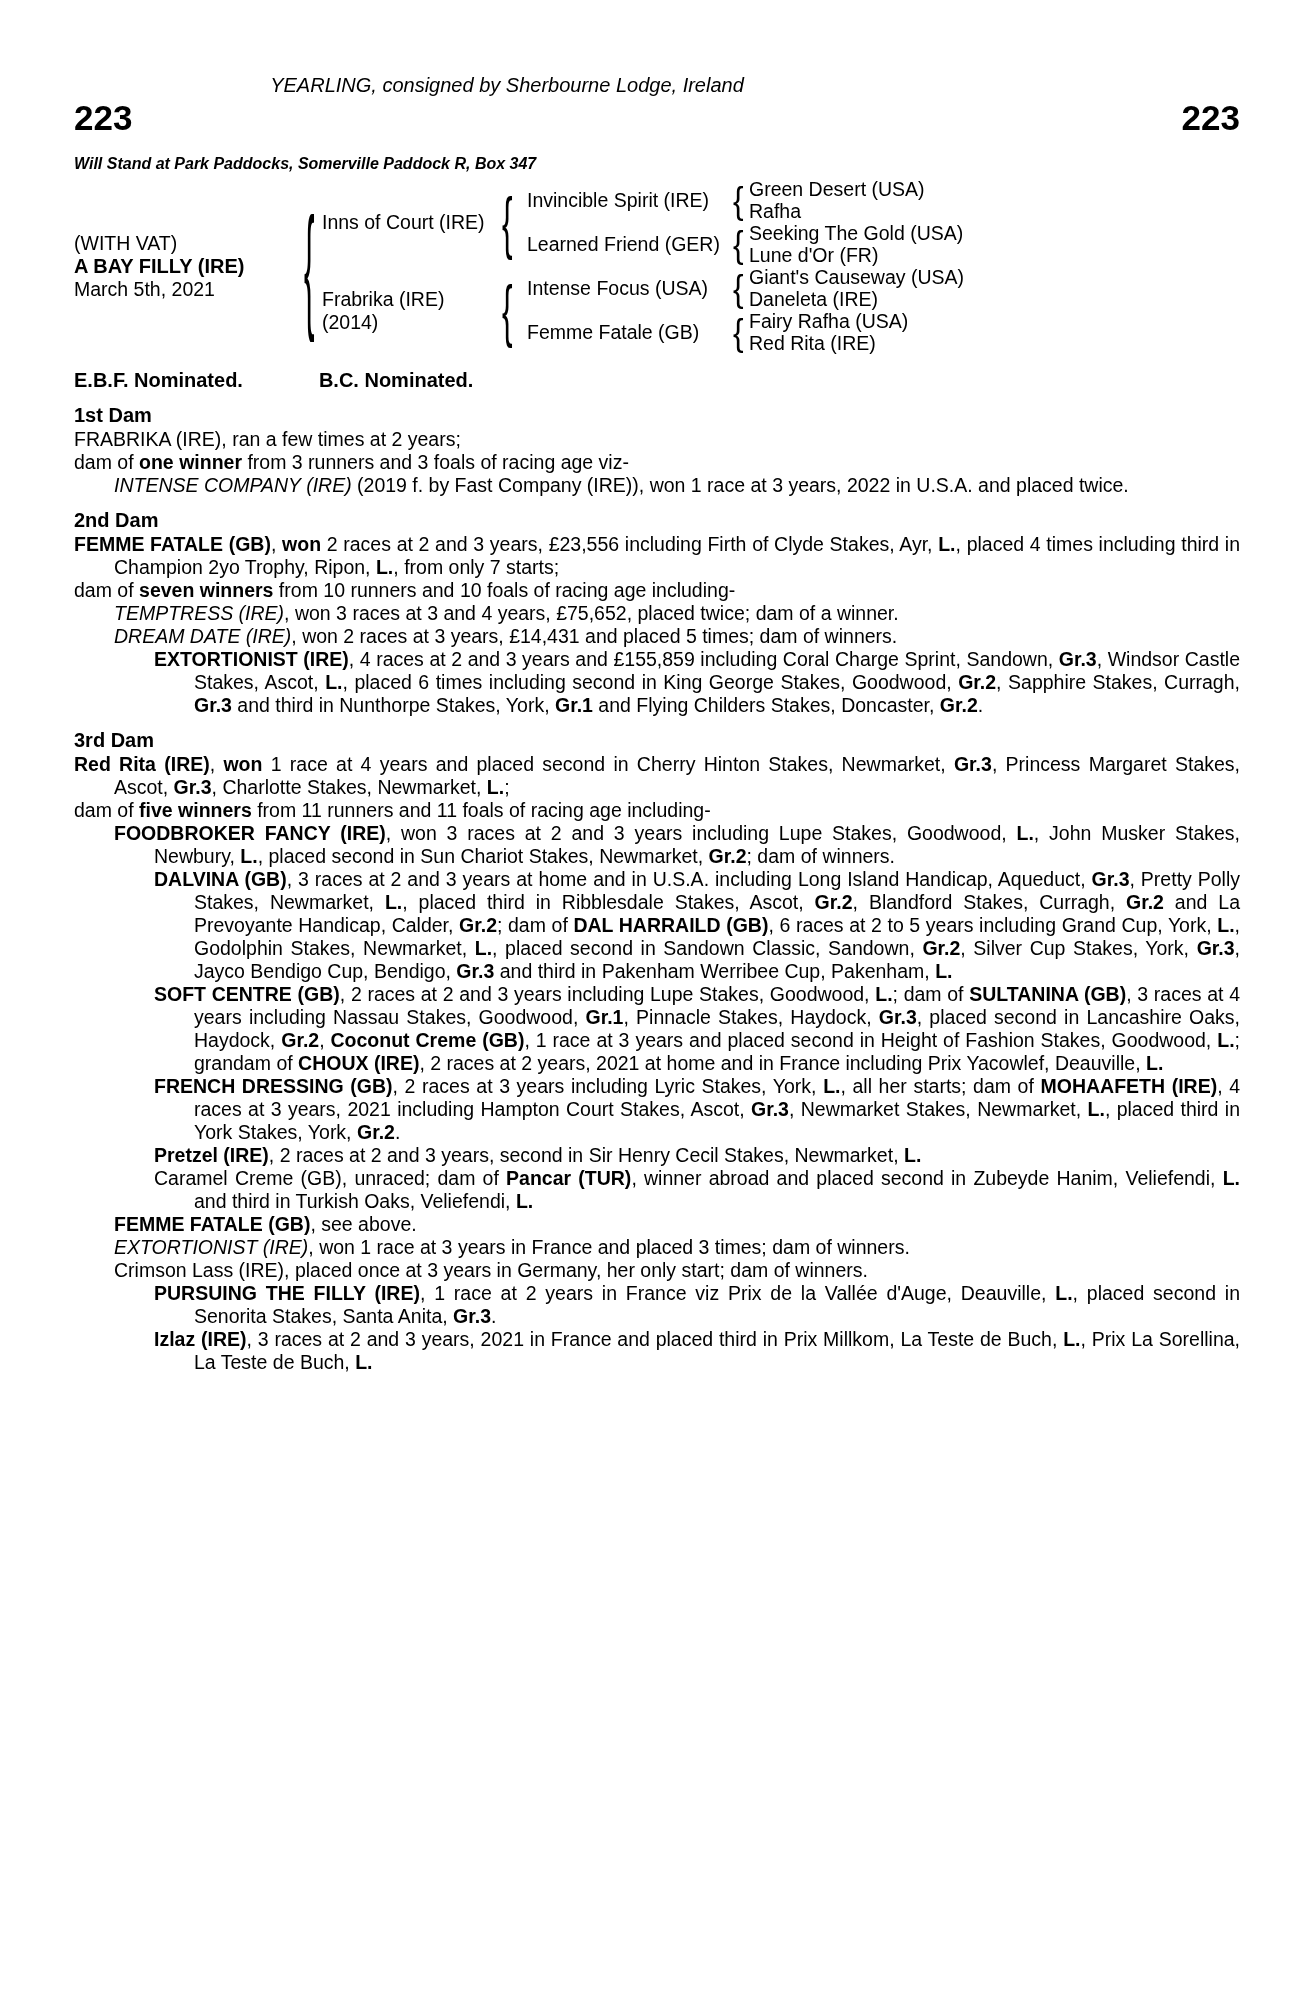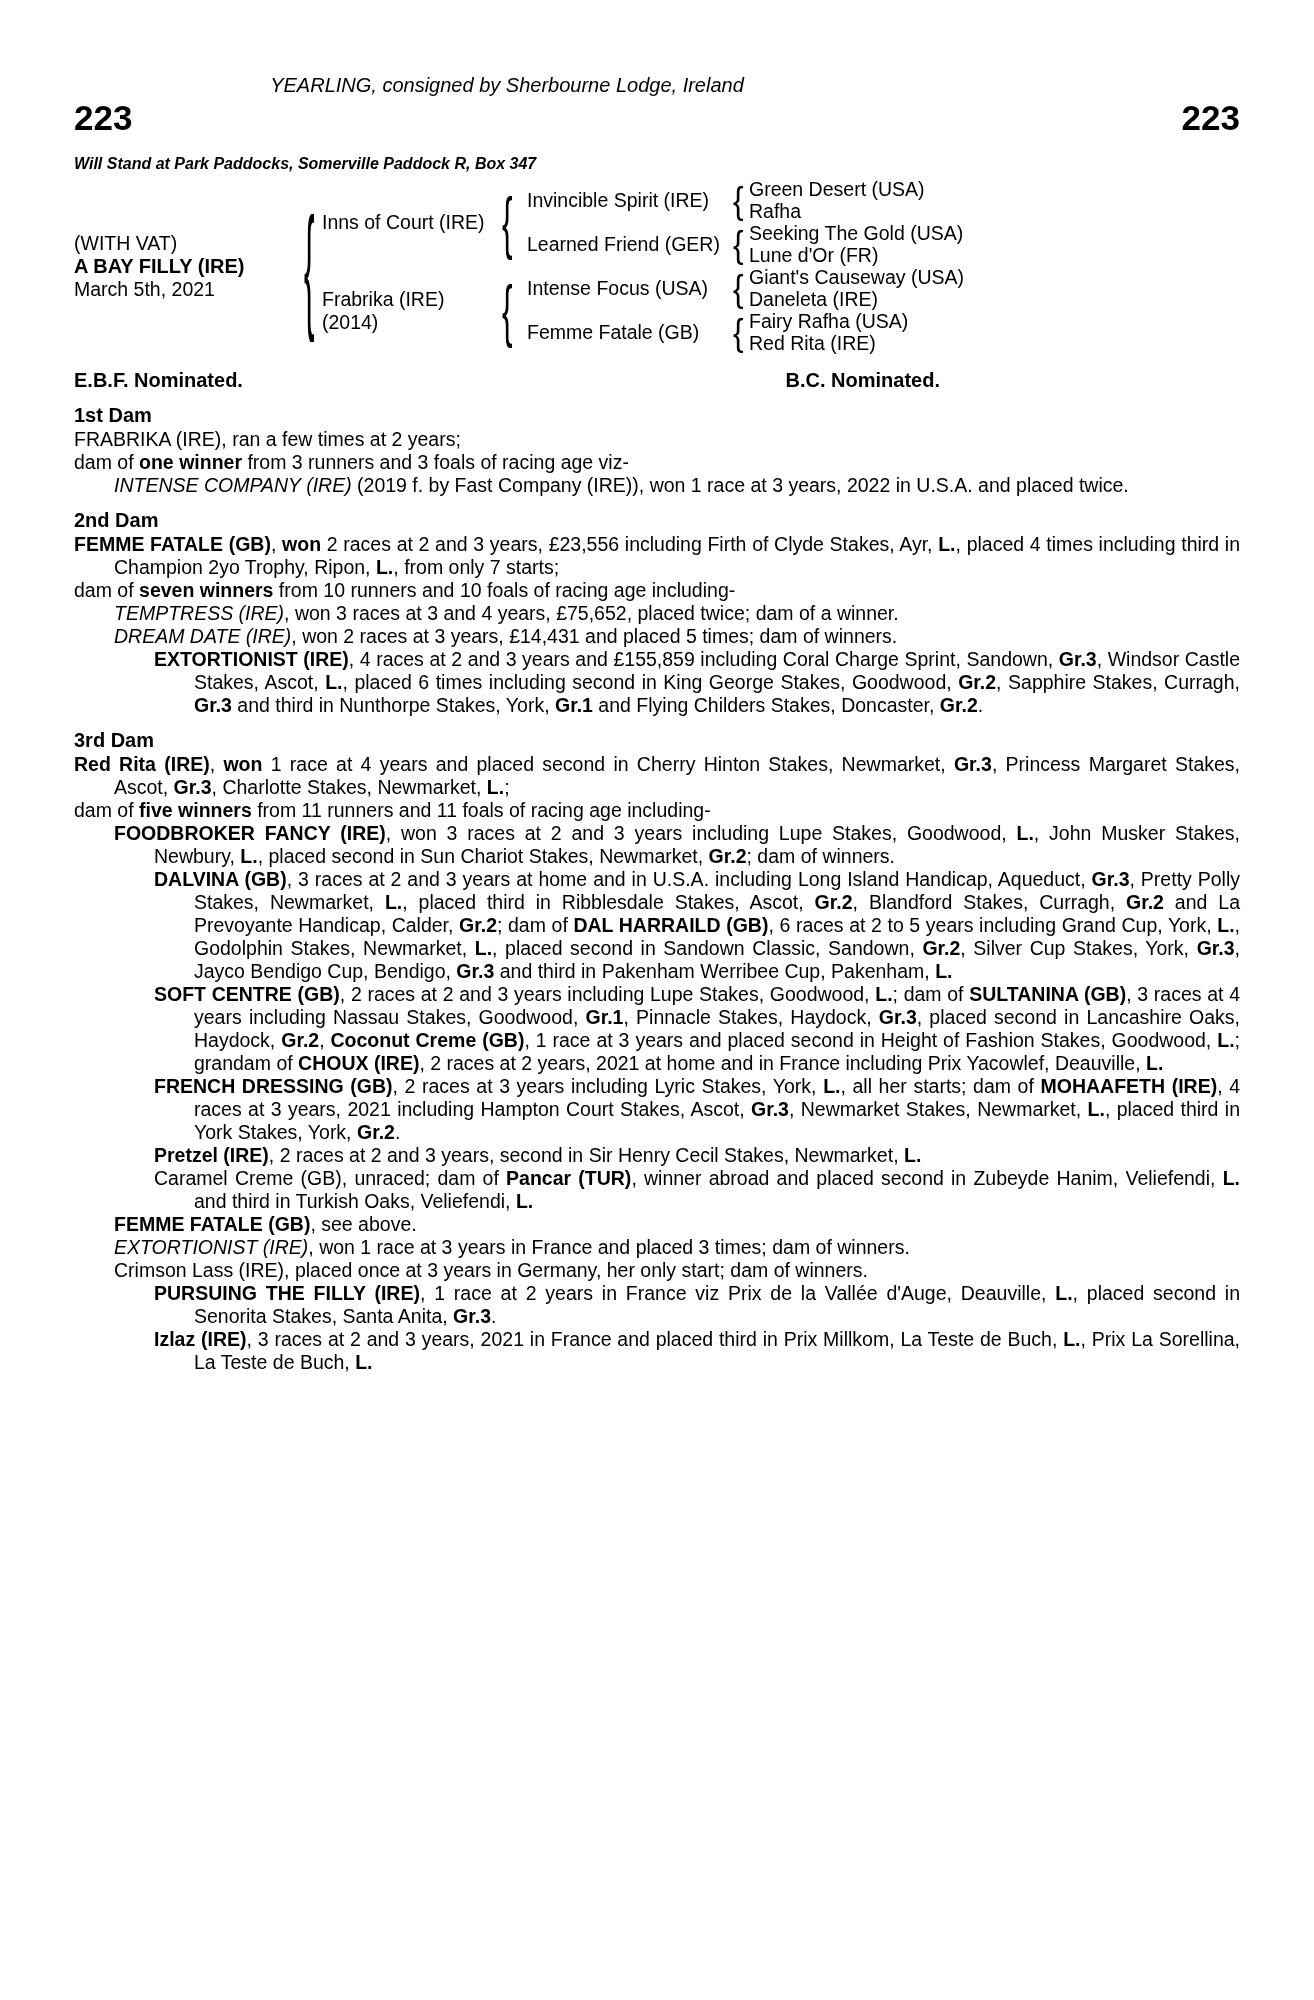--- a/index.html
+++ b/index.html
@@ -33,21 +33,21 @@
     transform: scale(.72, var(--sy, 1)); transform-origin: center;
     font-weight: normal;
   }
   .half { display: flex; align-items: center; }
   .gen1-col { width: 172px; }
   .gen2-unit { display: flex; align-items: center; height: 44px; margin-left: 7px; }
   .gen2-col { width: 200px; white-space: nowrap; }
   .ped-line { height: 22px; display: flex; align-items: center; white-space: nowrap; }
 
   .noms {
-    display: flex; justify-content: space-between; gap: 52px; padding-right: 300px;
+    display: flex; justify-content: flex-start; gap: 76px; padding-right: 300px;
     font-weight: bold; font-size: 20px; margin-top: 14px;
   }
 
   .section { margin-top: 12px; }
   .section-heading { margin: 0 0 1px 0; font-size: 20px; font-weight: bold; }
   p.para { margin: 0; text-align: justify; }
   .b { font-weight: bold; }
   .i { font-style: italic; }
   .ind0 { padding-left: 40px;  text-indent: -40px; }
   .ind1 { padding-left: 80px;  text-indent: -40px; }

